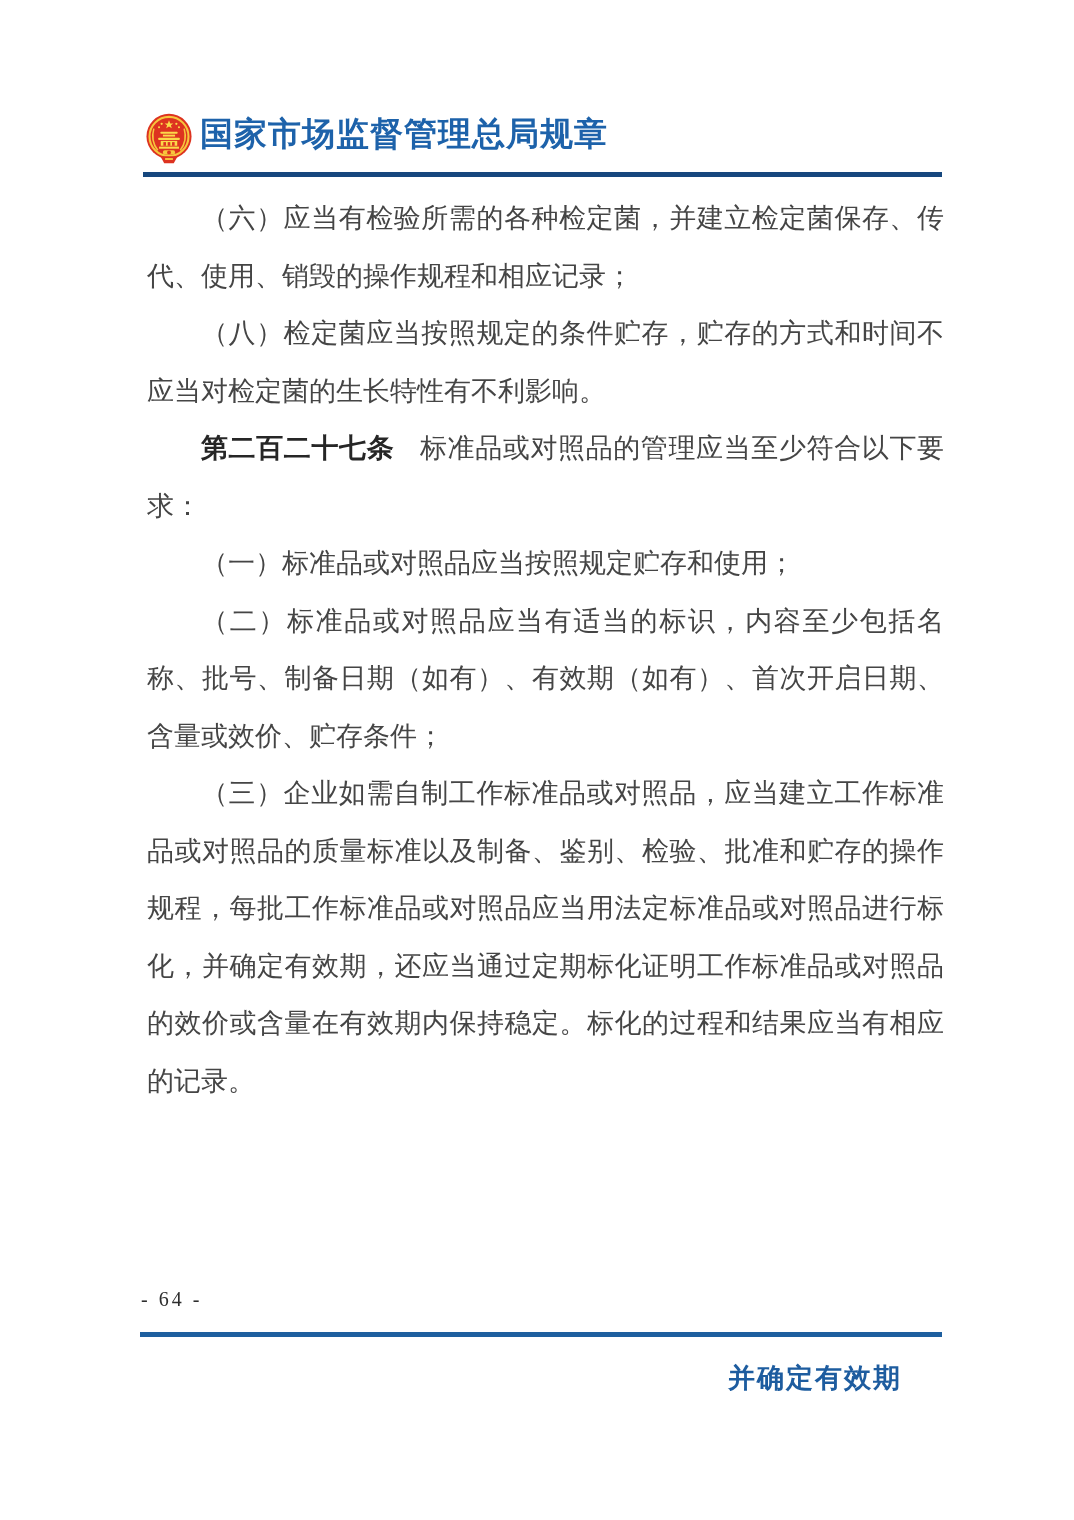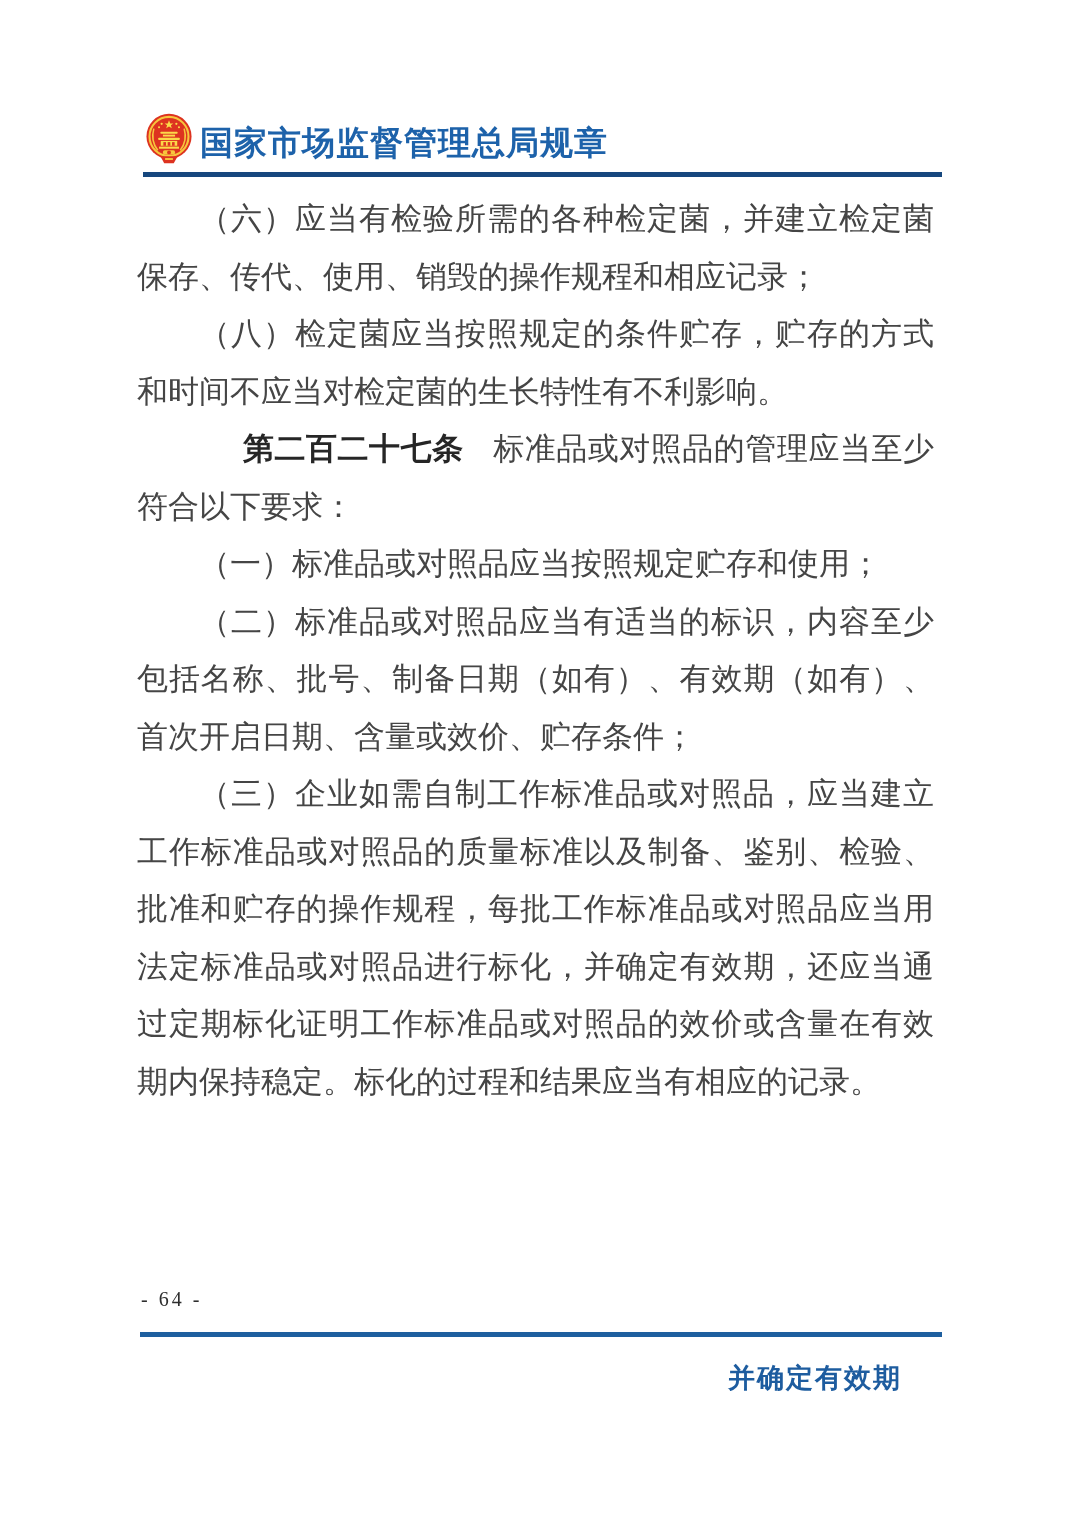--- a/index.html
+++ b/index.html
@@ -18,21 +18,21 @@
     overflow: hidden;
   }
 
   
   .header-bar {
     position: absolute;
     top: 112px;
     left: 143px;
     height: 54px;
     display: flex;
-    align-items: flex-end;
+    align-items: flex-start;
     gap: 5px;
   }
   .emblem {
     width: 52px;
     height: 54px;
     flex: 0 0 auto;
   }
   .header-title {
     font-family: "Liberation Sans", sans-serif;
     font-weight: 700;
@@ -47,41 +47,40 @@
     left: 143px;
     width: 799px;
     height: 5px;
     background: #16477e;
   }
 
   
   .body-text {
     position: absolute;
     top: 190px;
-    left: 137px;
+    left: 147px;
     width: 797px;
     font-family: "Liberation Serif", serif;
-    font-size: 31px;
+    font-size: 27px;
     line-height: 57.5px;
     color: #454545;
     text-align: justify;
     text-justify: inter-character;
     word-break: break-all;
   }
   .body-text p {
     margin: 0;
     padding: 0;
     text-indent: 2em;
   }
   .article-lead {
     font-family: "Liberation Sans", sans-serif;
     font-weight: 700;
     color: #262626;
     margin-right: 0.95em;
-    margin-left: 44px;
   }
 
   
   .page-number {
     position: absolute;
     top: 1288px;
     left: 141px;
     font-family: "Liberation Serif", serif;
     font-size: 20px;
     letter-spacing: 3px;

